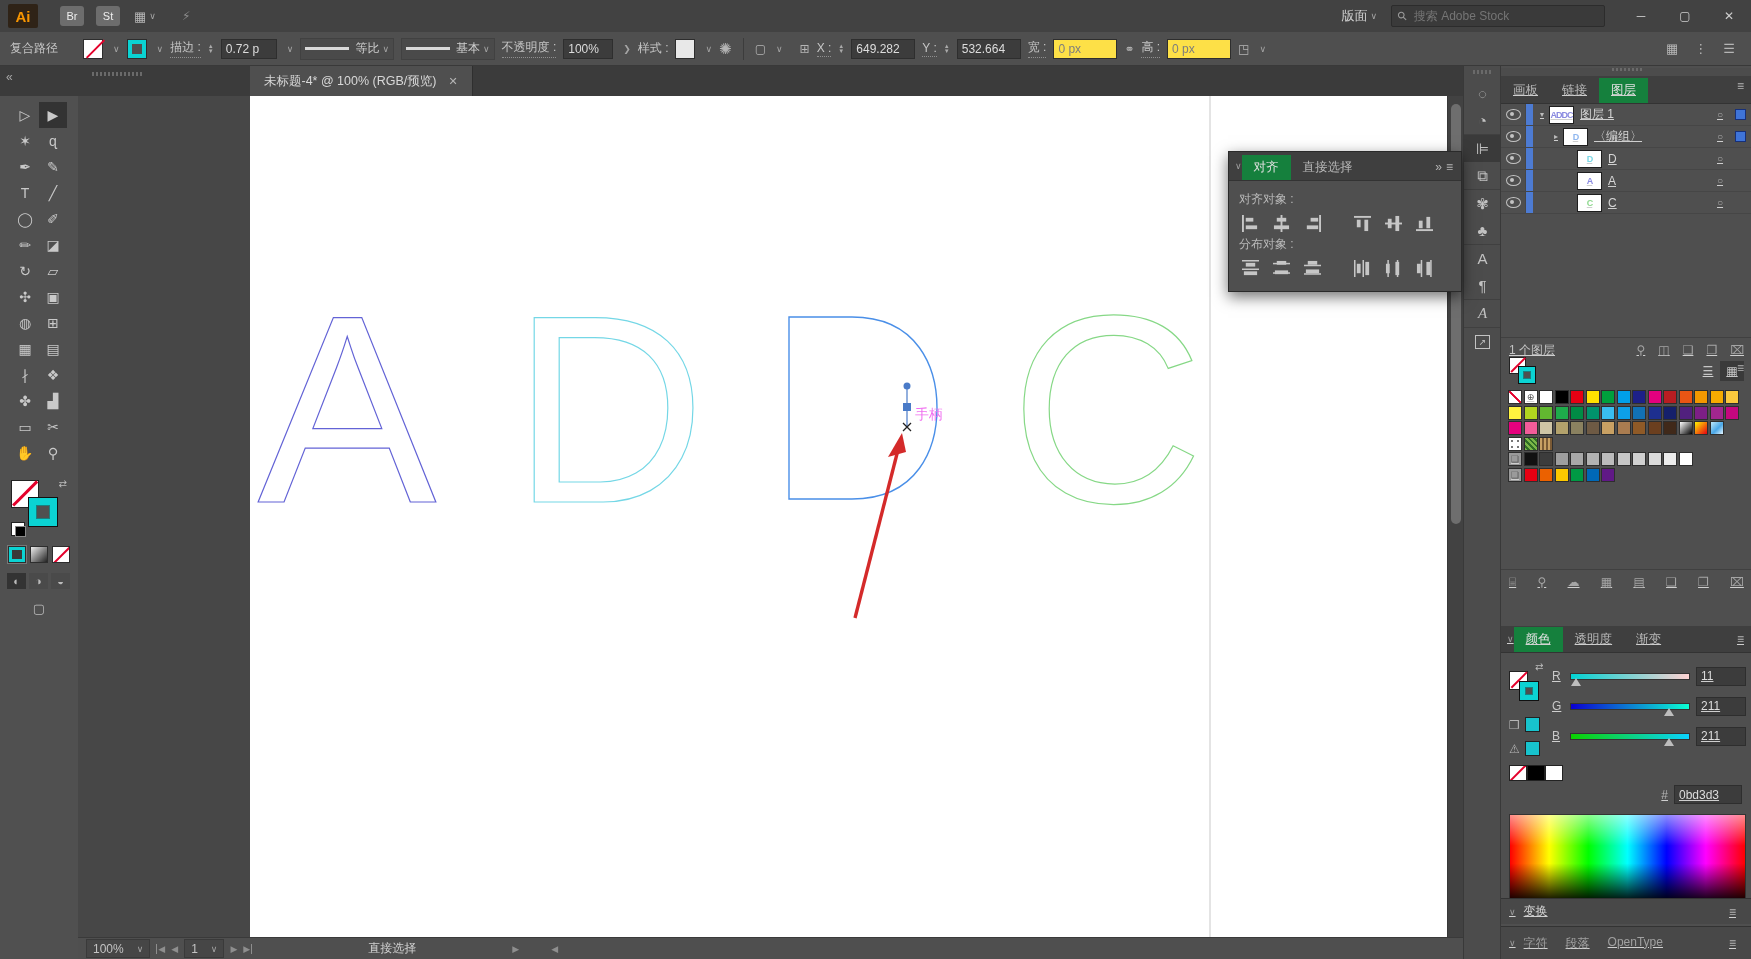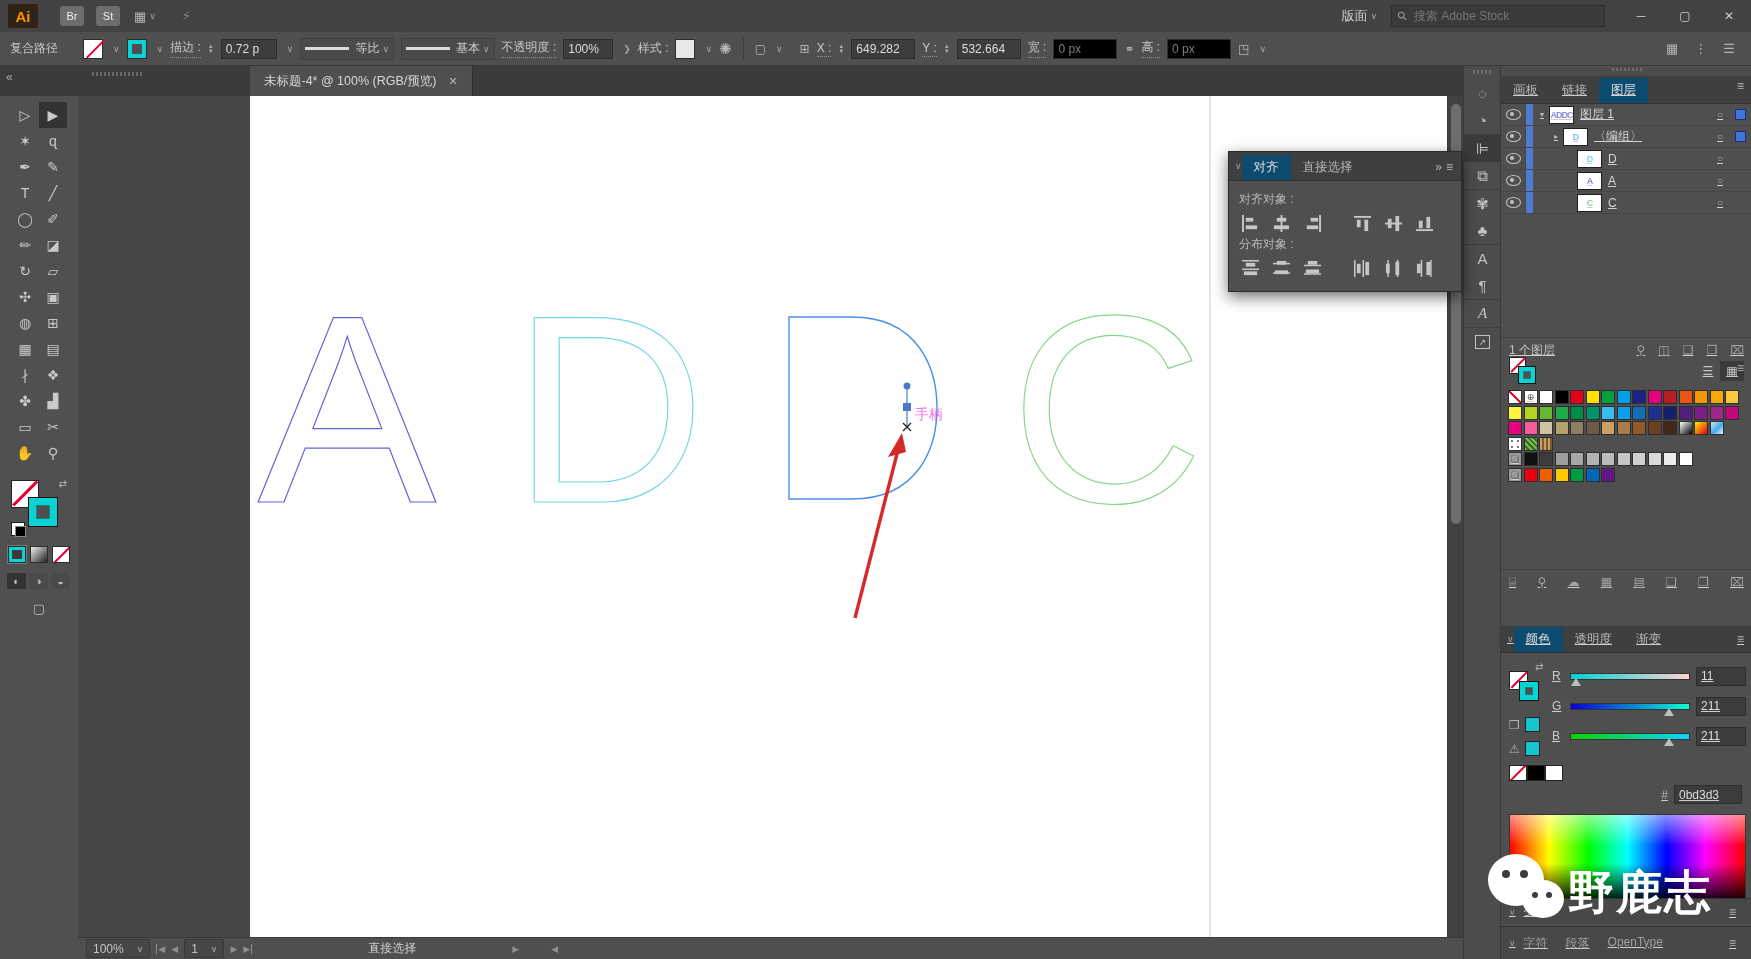--- a/index.html
+++ b/index.html
@@ -26,21 +26,21 @@
   .controlbar{position:absolute;left:0;top:32px;width:1751px;height:34px;background:#4f4f4f;
               border-bottom:1px solid #393939;display:flex;align-items:center;padding:0 10px;box-sizing:border-box;gap:7px;}
   .cb-label{color:#c6c6c6;white-space:nowrap;}
   .cb-link{border-bottom:1px dotted #8f8f8f;padding-bottom:1px;}
   .cb-swatch{width:18px;height:18px;border:1px solid #2d2d2d;position:relative;background:#fff;}
   .cb-swatch.none::after{content:'';position:absolute;left:-1px;top:8px;width:25px;height:2px;background:#e4002b;transform:rotate(-45deg);}
   .cb-swatch.stroke{background:#4f4f4f;box-shadow:inset 0 0 0 4px #0bd3d3;}
   .cb-swatch.style{background:#e8e8e8;}
   .cb-input{width:46px;height:18px;background:#3c3c3c;border:1px solid #2e2e2e;color:#ddd;font-size:12px;
             padding:0 4px;font-family:inherit;}
-  .cb-input.dim{color:#7d7d7d;background:#000000;}
+  .cb-input.dim{color:#7d7d7d;background:#fde047;}
   .cb-num{width:54px;}
   .stepper{display:inline-flex;flex-direction:column;font-size:6px;line-height:5px;color:#aaa;}
   .dd{display:flex;align-items:center;height:20px;border:1px solid #414141;background:#4a4a4a;padding:0 4px;}
   .ddline{width:44px;height:3px;background:#d9d9d9;margin-right:6px;}
   .vsep{width:1px;height:22px;background:#3c3c3c;margin:0 4px;}
   
   .tabstrip{position:absolute;left:0;top:66px;width:1463px;height:30px;background:#3b3b3b;border-bottom:1px solid #333;}
   .collapse{position:absolute;left:6px;top:4px;color:#a9a9a9;font-size:12px;}
   .dockdots{position:absolute;left:92px;top:6px;width:52px;height:4px;
             background:repeating-linear-gradient(90deg,#6a6a6a 0 2px,transparent 2px 4px);}
@@ -88,21 +88,21 @@
   .dicon{width:37px;height:27px;display:flex;align-items:center;justify-content:center;color:#c2c2c2;font-size:15px;}
   .dicon.active{background:#3a3a3a;}
   .dicon.sep{border-top:1px solid #404040;}
   .dicon.italic{font-family:"Liberation Serif",serif;font-style:italic;}
   .dicon.boxed span{border:1.5px solid #c2c2c2;font-size:9px;padding:1px 3px;}
   
   .panels{position:absolute;left:1500px;top:66px;width:251px;bottom:0;background:#4f4f4f;border-left:1px solid #393939;}
   .psec{position:absolute;left:0;width:251px;box-sizing:border-box;text-decoration:underline;}
   .ptabs{height:26px;background:#3f3f3f;display:flex;align-items:flex-end;border-bottom:1px solid #333;}
   .ptab{padding:0 12px;line-height:25px;color:#b8b8b8;font-size:12.5px;}
-  .ptab.active{background:#0c4a6e;color:#e0e0e0;}
+  .ptab.active{background:#15803d;color:#e0e0e0;}
   .pmenu{margin-left:auto;padding:0 8px;color:#b5b5b5;line-height:25px;}
   .handledots{height:8px;background:#4c4c4c;border-bottom:1px solid #3f3f3f;}
   .handledots i{display:block;width:30px;height:3px;margin:2px auto;
             background:repeating-linear-gradient(90deg,#6a6a6a 0 2px,transparent 2px 4px);}
   
   .lrow{height:21px;display:flex;align-items:center;border-bottom:1px solid #464646;background:#4f4f4f;}
   .lrow .eyecell{width:24px;display:flex;justify-content:center;border-right:1px solid #464646;align-self:stretch;align-items:center;}
   .eye{width:13px;height:9px;border:1px solid #c3c3c3;border-radius:50%;display:inline-block;position:relative;}
   .eye::after{content:'';position:absolute;left:3.5px;top:1.5px;width:4px;height:4px;border-radius:50%;background:#c3c3c3;}
   .lbar{width:7px;align-self:stretch;background:#4d7bd2;margin-right:2px;}
@@ -919,25 +919,14 @@
               <rect x="2" y="4" width="4" height="10"></rect>
               <rect x="6" y="0" width="1.6" height="18"></rect>
               <rect x="12" y="2" width="4" height="14"></rect>
               <rect x="16" y="0" width="1.6" height="18"></rect>
             </svg>
           </span>
       </div>
     </div>
   </div>
 
-  <div class="wm">
-    <span class="bub" style="left:10px;top:6px;width:56px;height:52px;">
-      <span class="e" style="left:14px;top:16px;width:8px;height:8px;"></span>
-      <span class="e" style="left:32px;top:16px;width:8px;height:8px;"></span>
-    </span>
-    <span class="bub" style="left:44px;top:32px;width:42px;height:38px;">
-      <span class="e" style="left:10px;top:12px;width:6px;height:6px;"></span>
-      <span class="e" style="left:24px;top:12px;width:6px;height:6px;"></span>
-    </span>
-    <span class="wmtext">野鹿志</span>
-  </div>
 
 </div>
 
 </body></html>

